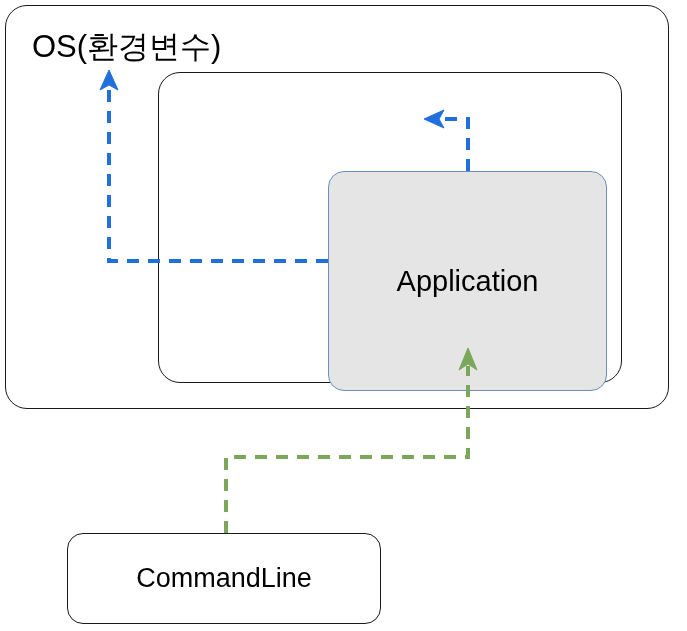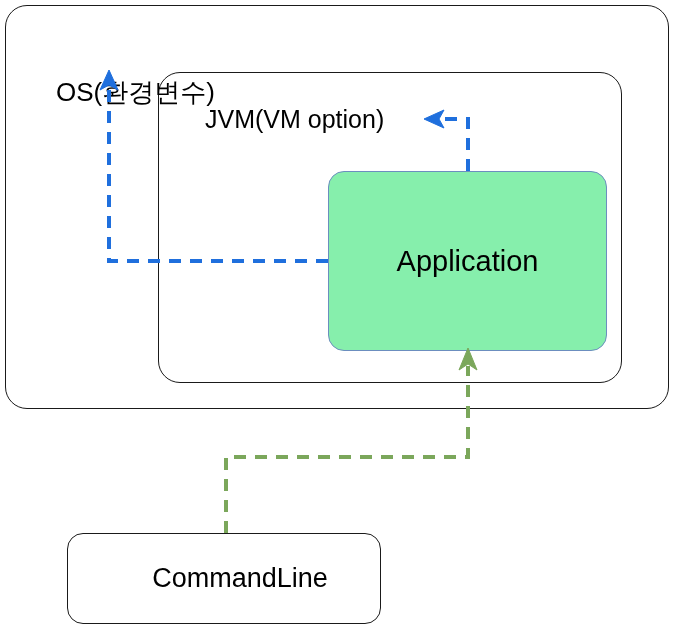--- a/index.html
+++ b/index.html
@@ -36,64 +36,63 @@
     width: 464px;
     height: 311px;
     border: 1.2px solid #1a1a1a;
     border-radius: 22px;
     background: #ffffff;
   }
   .app-box {
     left: 328px;
     top: 171px;
     width: 279px;
-    height: 180px;
+    height: 220px;
     border: 1.4px solid #6c8ebf;
     border-radius: 16px;
-    background: #86efac;
+    background: #e5e5e5;
   }
   .cmd-box {
     left: 67px;
     top: 533px;
     width: 314px;
     height: 91px;
     border: 1.2px solid #1a1a1a;
     border-radius: 16px;
     background: #ffffff;
   }
   .label {
     position: absolute;
     color: #000000;
     white-space: nowrap;
     line-height: 1;
   }
   .os-label {
-    left: 56px;
+    left: 32px;
     top: 31px;
-    font-size: 26px;
-    margin-top: 48px;
+    font-size: 31px;
   }
   .jvm-label {
     left: 205px;
     top: 107px;
     font-size: 25px;
   }
   .app-label {
     left: 0;
     top: 0;
     width: 100%;
     height: 100%;
     display: flex;
     align-items: center;
     justify-content: center;
     font-size: 29px;
     position: absolute;
   }
   .cmd-label {
-    left: 16px;
+    left: 0;
     top: 0;
     width: 100%;
     height: 100%;
     display: flex;
     align-items: center;
     justify-content: center;
     font-size: 27px;
     position: absolute;
   }
   .main-label {
@@ -120,21 +119,20 @@
 
   <div class="box app-box">
     <div class="app-label">Application</div>
   </div>
 
   <div class="box cmd-box">
     <div class="cmd-label">CommandLine</div>
   </div>
 
   <div class="label os-label">OS(환경변수)</div>
-  <div class="label jvm-label">JVM(VM option)</div>
 
   <svg class="overlay" viewBox="0 0 687 631" xmlns="http://www.w3.org/2000/svg">
 
     <g>
       <path d="M 328 261 L 109 261 L 109 86" fill="none" stroke="#1f6fdd" stroke-width="4" stroke-dasharray="12 9" stroke-linecap="butt"></path>
       <path d="M 109 70 L 100 90 L 109 85 L 118 90 Z" fill="#1f6fdd" stroke="#1f6fdd" stroke-width="1"></path>
     </g>
 
     <g>
       <path d="M 468 171 L 468 119 L 441 119" fill="none" stroke="#1f6fdd" stroke-width="4" stroke-dasharray="12 9" stroke-linecap="butt"></path>

